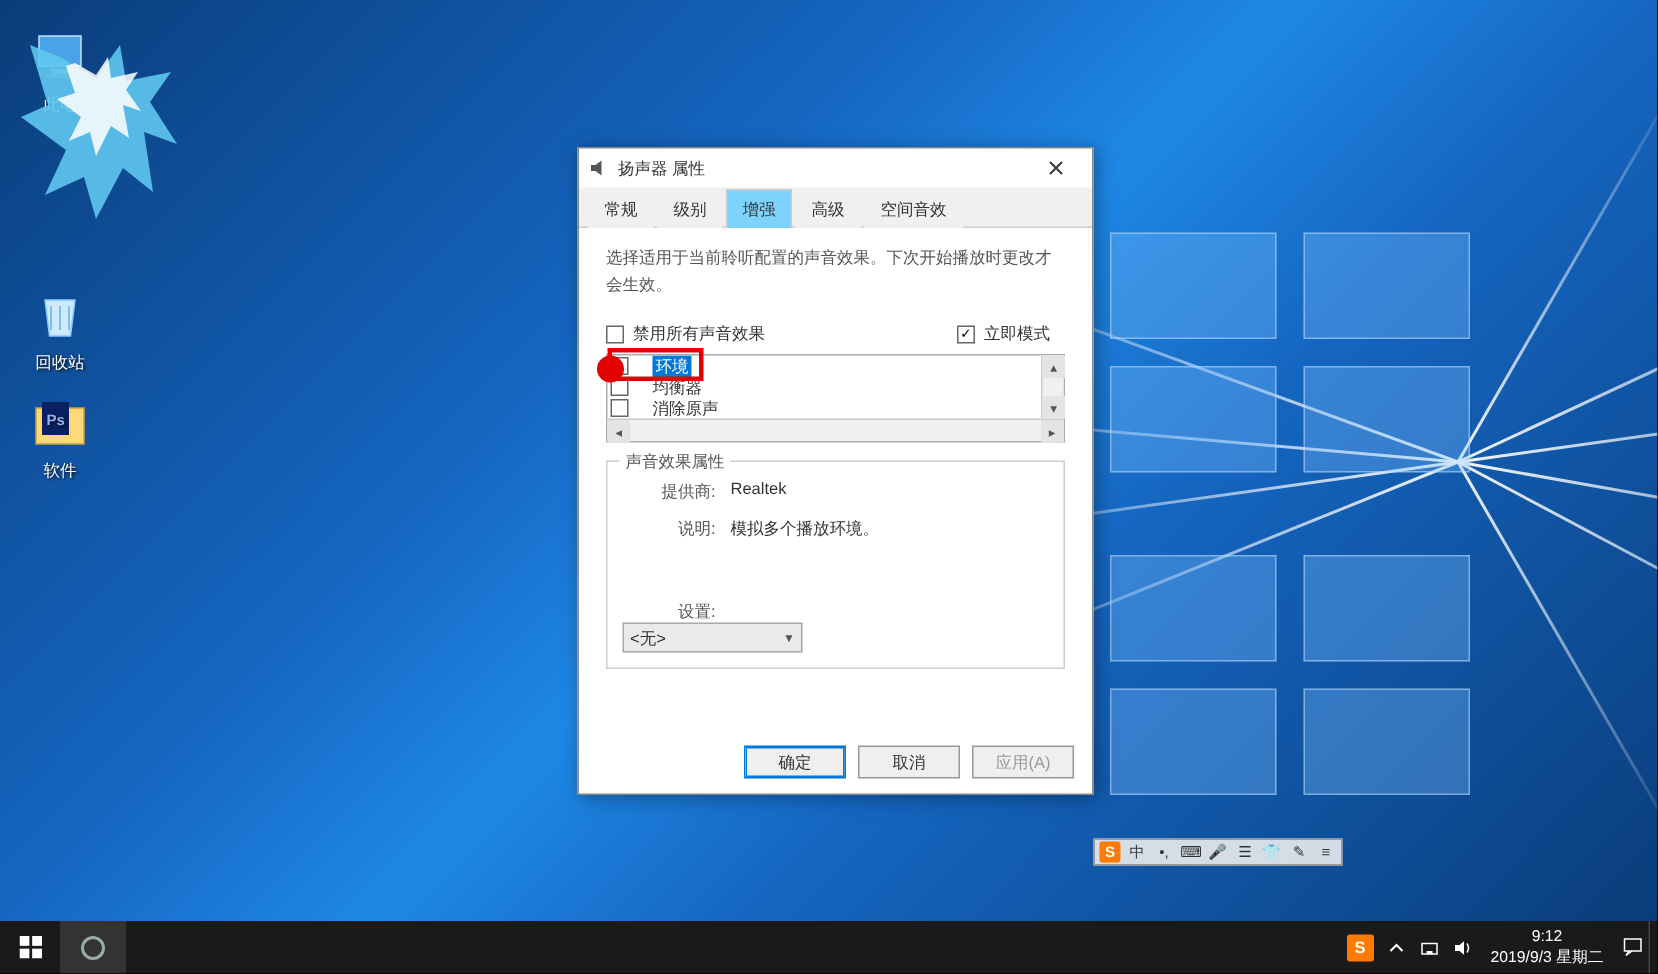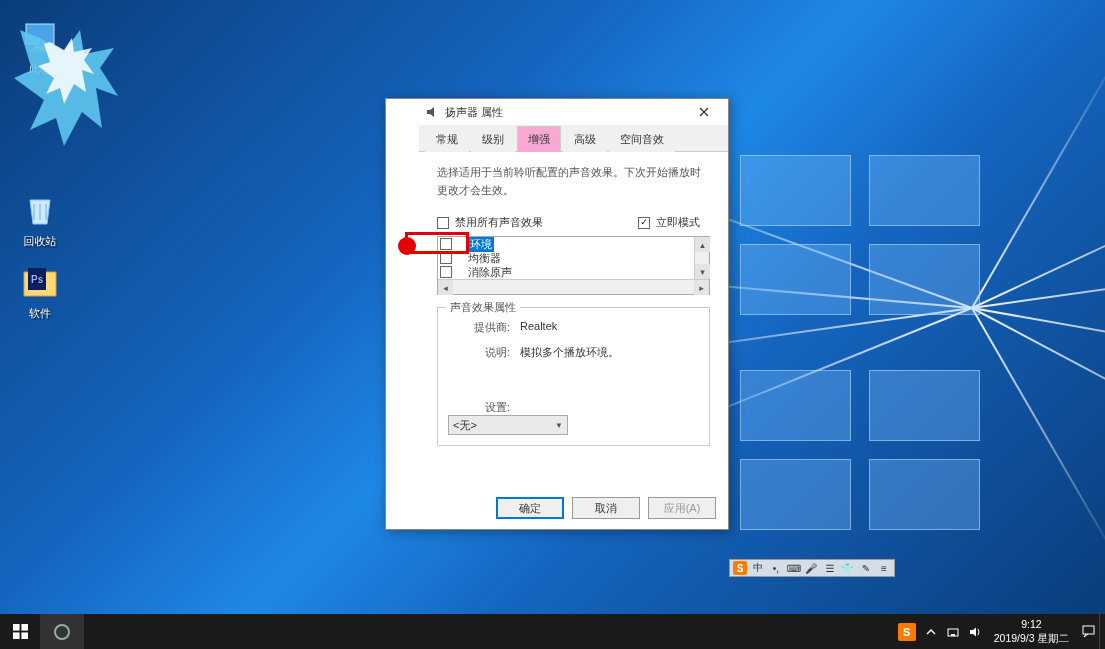--- a/index.html
+++ b/index.html
@@ -23,29 +23,29 @@
 .winsq div { background: rgba(120,190,255,0.35); border:1px solid rgba(200,230,255,0.5); }
 
 
 .desk-icon { position:absolute; width:68px; text-align:center; color:#fff; font-size:11px; text-shadow:1px 1px 2px #000; }
 .desk-icon .ico { width:40px; height:40px; margin:0 auto 4px; }
 
 
 .dialog {
   position:absolute; left:385px; top:98px; width:344px; height:432px;
   background:#fff; border:1px solid #888; box-shadow:2px 2px 12px rgba(0,0,0,0.35);
-  font-size:11px; color:#333;padding-left:33px;
+  font-size:11px; color:#333;
 }
 .titlebar { display:flex; align-items:center; height:26px; padding:0 6px; }
 .titlebar .ticon { width:14px; height:14px; margin-right:6px; }
 .titlebar .title { flex:1; }
 .titlebar .close { width:36px; height:24px; display:flex; align-items:center; justify-content:center; cursor:pointer; }
 .tabs { display:flex; padding:0 6px; gap:2px; border-bottom:1px solid #ccc; background:#f0f0f0; }
 .tab { padding:5px 10px; cursor:pointer; color:#333; background:#f0f0f0; border:1px solid transparent; border-bottom:none; position:relative; top:1px; }
-.tab.active { background:#f9a8d4; border-color:#ccc; }
+.tab.active { background:#7dd3fc; border-color:#ccc; }
 .panel { padding:12px 18px; }
 .hint { color:#555; margin-bottom:16px; line-height:1.6; }
 .row { display:flex; align-items:center; gap:6px; }
 .chk { width:12px; height:12px; border:1px solid #666; display:inline-flex; align-items:center; justify-content:center; font-size:9px; color:#000; }
 .chk.checked::after { content:"✓"; position:relative; top:-1px; }
 .top-opts { display:flex; justify-content:space-between; margin-bottom:6px; padding-right:10px; }
 .effects-box { border:1px solid #aaa; position:relative; }
 .eff-list { height:42px; overflow:hidden; }
 .eff-item { display:flex; align-items:center; height:14px; padding:0 2px; gap:16px; }
 .eff-item .lbl { font-size:11px; }

